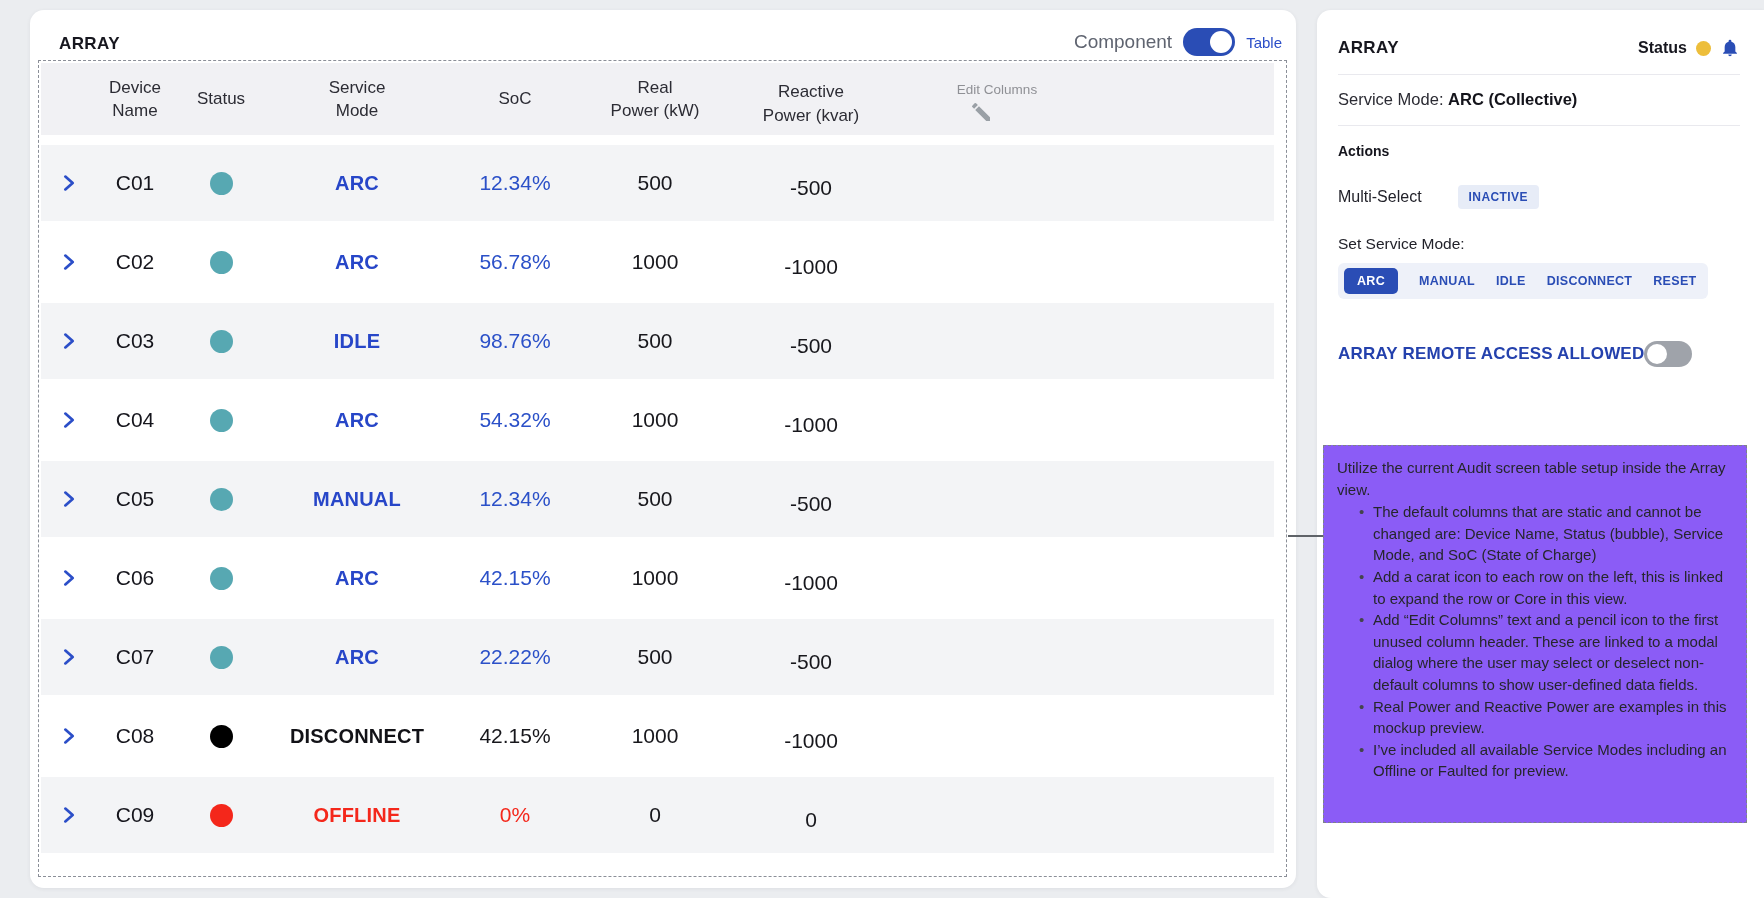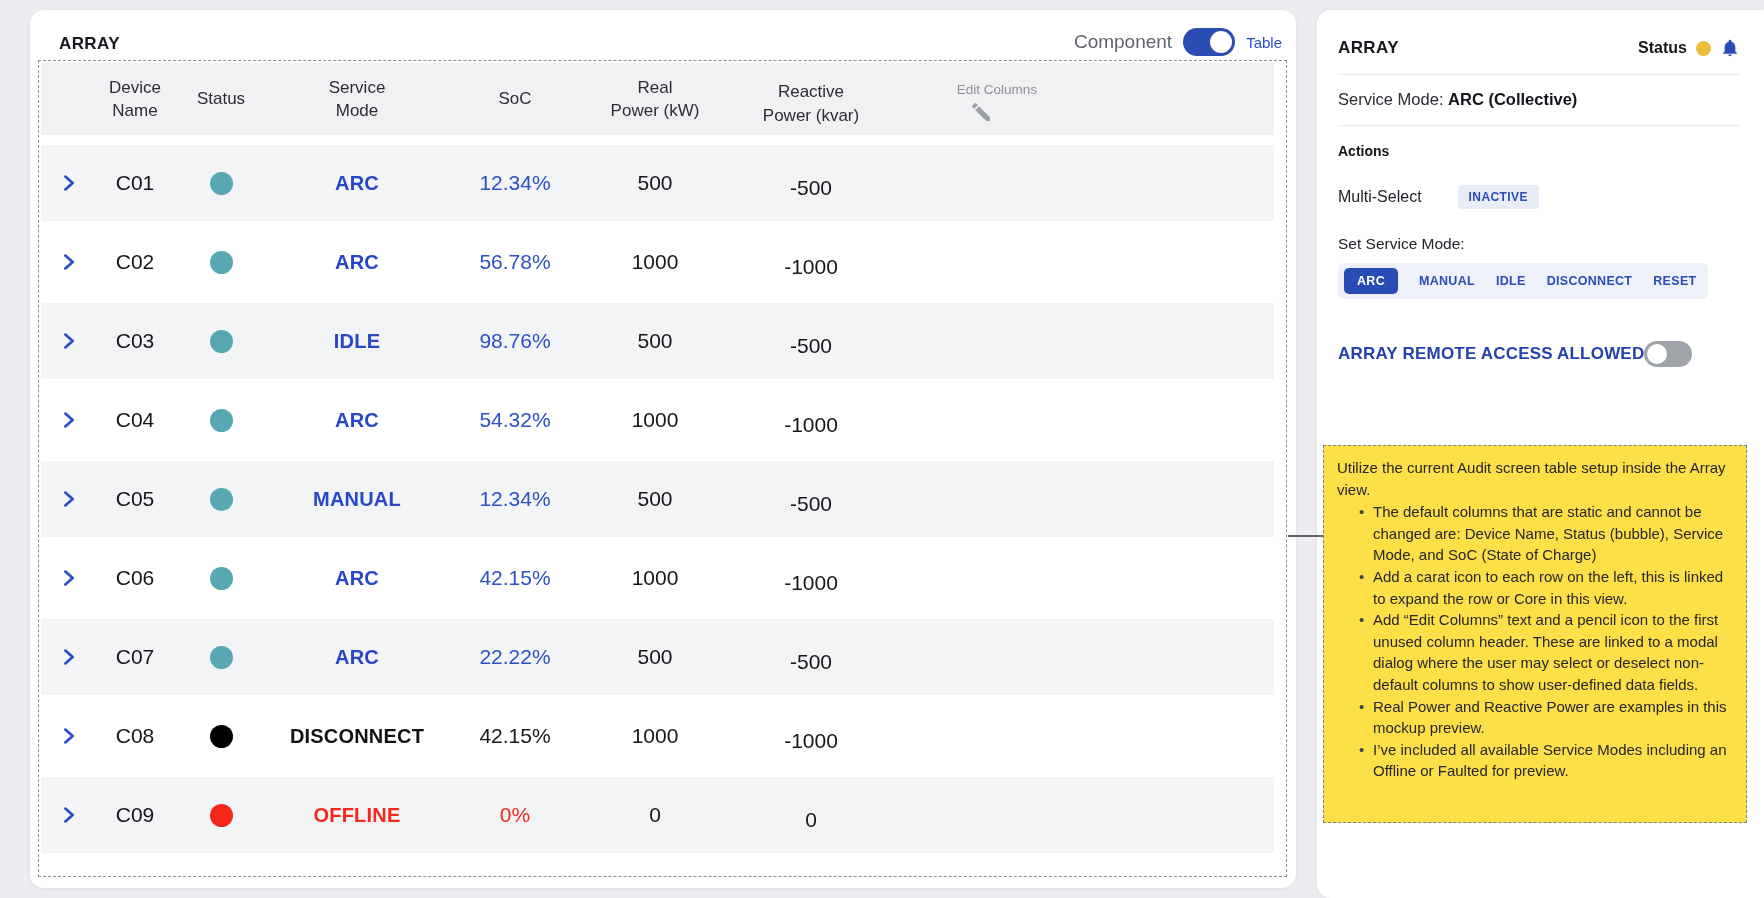--- a/index.html
+++ b/index.html
@@ -64,21 +64,21 @@
   .segmented{margin-top:10px;display:inline-flex;align-items:center;gap:21px;background:#eef1f9;border-radius:6px;padding:5px 12px 5px 6px;}
   .seg-btn{font-size:12.5px;font-weight:bold;color:#2a4db5;letter-spacing:.3px;cursor:pointer;padding:6px 0;border-radius:5px;}
   .seg-btn.selected{background:#2a4db5;color:#fff;padding:6px 13px;}
   .remote-row{margin-top:42px;display:flex;align-items:center;gap:0;}
   .remote-lbl{font-size:17px;font-weight:bold;color:#2441ad;letter-spacing:.2px;}
   .toggle-off{width:48px;height:26px;border-radius:14px;background:#9fa3aa;position:relative;cursor:pointer;flex-shrink:0;}
   .toggle-off .knob{position:absolute;left:3px;top:3px;width:20px;height:20px;border-radius:50%;background:#fff;}
 
   
   .note-box{position:absolute;left:1323px;top:445px;width:424px;height:378px;box-sizing:border-box;
-    border:1.5px dashed #7d828a;background:#fde047;padding:11px 13px;font-size:15px;line-height:1.44;color:#26262c;}
+    border:1.5px dashed #7d828a;background:#8b5cf6;padding:11px 13px;font-size:15px;line-height:1.44;color:#26262c;}
   .note-box p{margin:0;}
   .note-box ul{list-style:none;margin:1px 0 0 0;padding:0 0 0 22px;}
   .note-box li{position:relative;padding-left:14px;}
   .note-box li::before{content:"•";position:absolute;left:0;top:0;color:#44444c;}
   .connector{position:absolute;left:1288px;top:535px;width:35px;height:1.5px;background:#5f6368;}
 </style>
 </head>
 <body>
 
 <div class="card" id="main-card">

